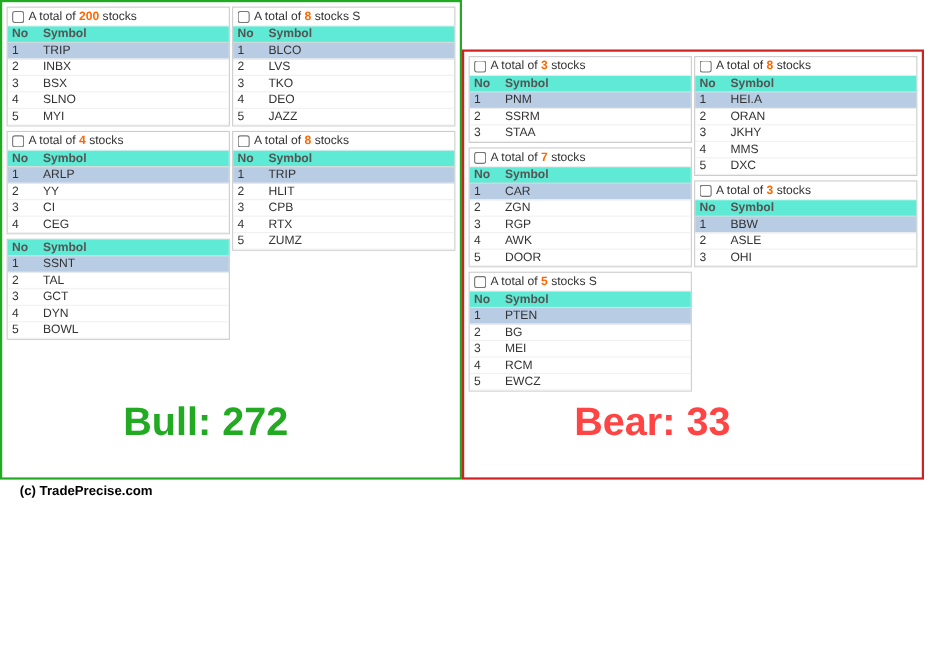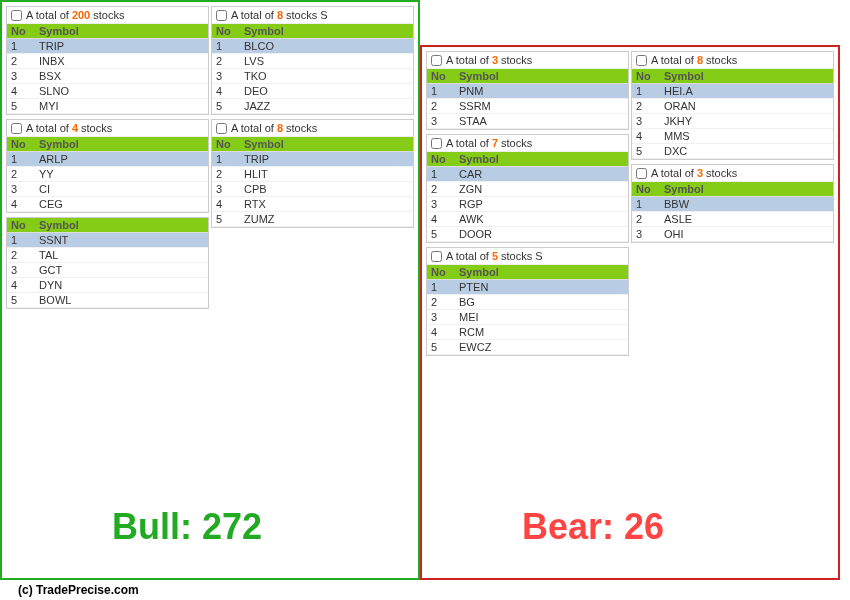--- a/index.html
+++ b/index.html
@@ -8,21 +8,21 @@
       height: 600px;
       background: #fff;
       font-family: Arial, sans-serif;
       font-size: 12px;
       overflow: hidden;
       position: relative;
     }
     .main-container {
       display: flex;
       width: 850px;
-      height: 580px;
+      height: 436px;
     }
     .bull-section {
       border: 2px solid #22aa22;
       flex: 0 0 420px;
       display: flex;
       flex-direction: column;
       padding: 4px;
       position: relative;
     }
     .bear-section {
@@ -63,21 +63,21 @@
       color: #ff6600;
       font-weight: bold;
     }
     .table-header input[type=checkbox] {
       width: 11px;
       height: 11px;
     }
     .table-cols {
       display: flex;
       padding: 1px 4px;
-      background: #84cc16;
+      background: #5eead4;
       border-bottom: 1px solid #ddd;
     }
     .table-cols .col-no {
       width: 28px;
       font-weight: bold;
       font-size: 11px;
       color: #555;
     }
     .table-cols .col-sym {
       flex: 1;
@@ -434,21 +434,21 @@
           <div class="table-row">
               <span class="cell-no">2</span>
               <span class="cell-sym">ASLE</span>
             </div>
           <div class="table-row">
               <span class="cell-no">3</span>
               <span class="cell-sym">OHI</span>
             </div>
         </div>
 
-        <div class="bear-label">Bear: 26</div>
+        <div class="bear-label">Bear: 33</div>
       </div>
     </div>
   </div>
 </div>
 
 <div class="footer">
   <span>(c) TradePrecise.com</span>
 </div>
 
 </body></html>

